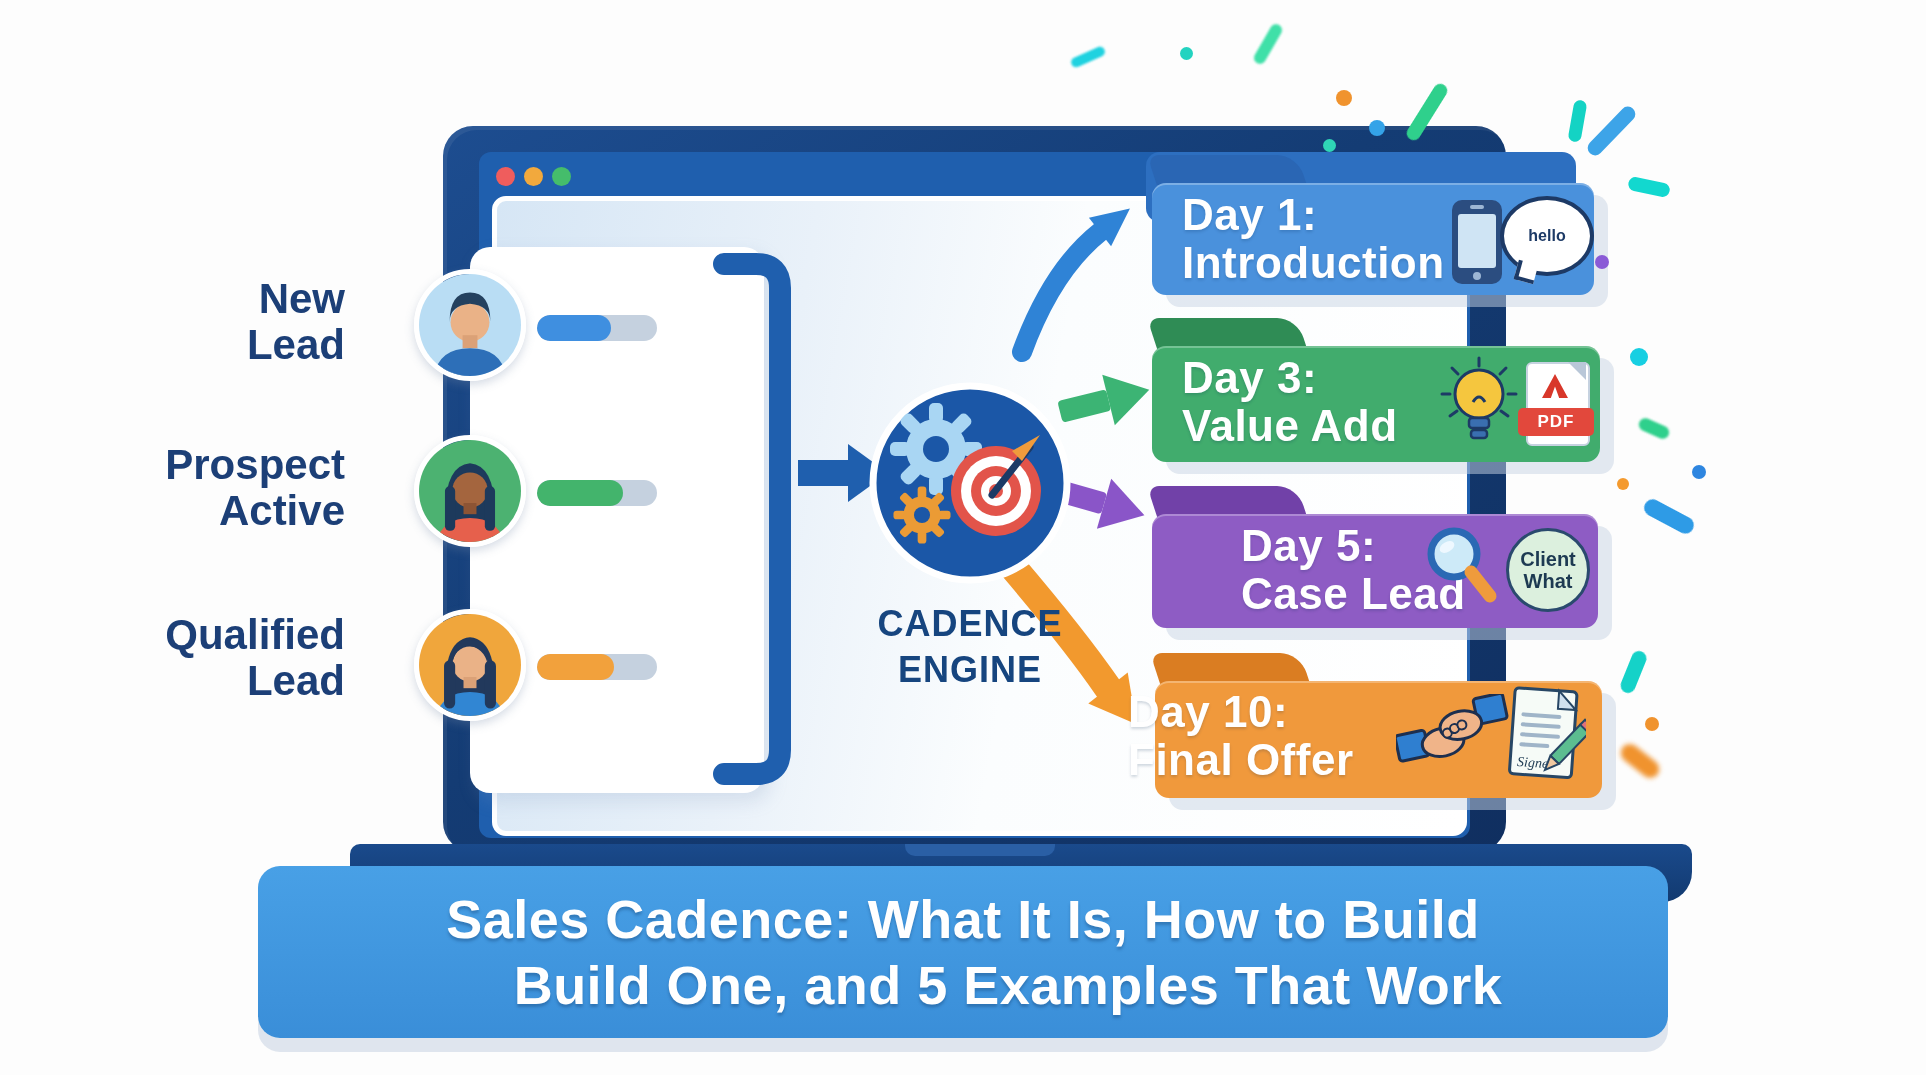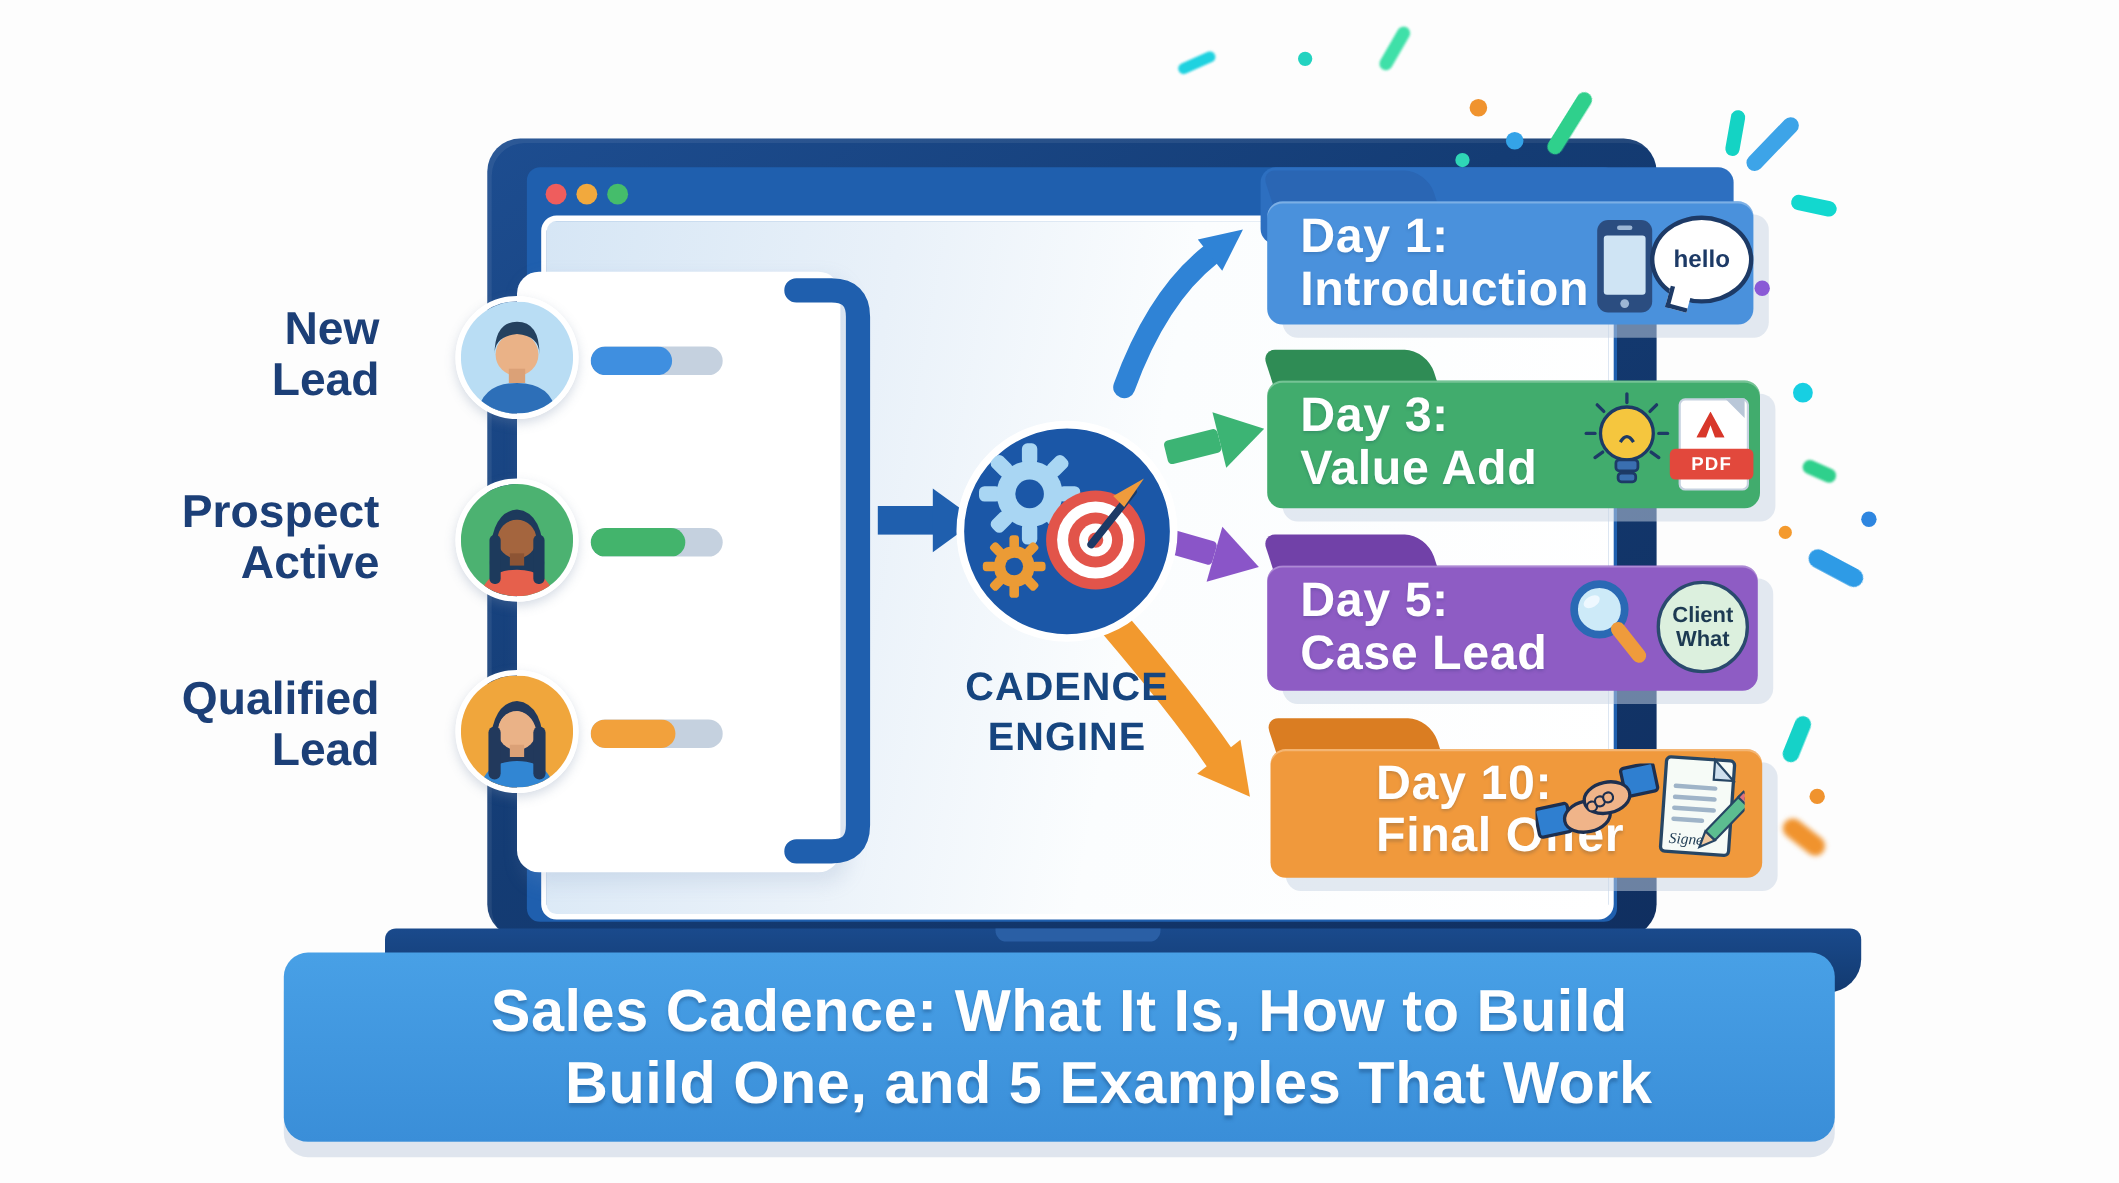--- a/index.html
+++ b/index.html
@@ -45,30 +45,30 @@
   .ft1{left:1162px;top:155px;} .ft2{left:1162px;top:318px;} .ft3{left:1162px;top:486px;} .ft4{left:1165px;top:653px;}
   .fback1{left:1146px;top:152px;width:430px;height:70px;border-radius:14px;background:#2d6fc0;z-index:7;}
   .fbar{position:absolute;border-radius:14px;z-index:9;
     box-shadow:14px 12px 0 rgba(200,212,227,.5),inset 0 2px 0 rgba(255,255,255,.28);}
   .fb1{left:1152px;top:183px;width:442px;height:112px;}
   .fb2{left:1152px;top:346px;width:448px;height:116px;}
   .fb3{left:1152px;top:514px;width:446px;height:114px;}
   .fb4{left:1155px;top:681px;width:447px;height:117px;}
   .ftitle{position:absolute;color:#fff;font-weight:700;font-size:44px;line-height:48px;letter-spacing:.5px;
     text-shadow:0 2px 3px rgba(0,40,80,.18);z-index:10;}
-  .t1{left:1182px;top:191px;} .t2{left:1182px;top:354px;} .t3{left:1182px;top:522px;} .t4{left:1251px;top:688px;}
+  .t1{left:1182px;top:191px;} .t2{left:1182px;top:354px;} .t3{left:1241px;top:522px;} .t4{left:1128px;top:688px;}
 
   
   .icon{z-index:10;}
   .phone{left:1452px;top:200px;width:50px;height:84px;background:#2b4d80;border-radius:10px;}
   .phone .scr{position:absolute;left:6px;top:14px;width:38px;height:54px;background:#cfe4f4;border-radius:3px;}
   .phone .spk{position:absolute;left:18px;top:5px;width:14px;height:4px;background:#9db6d4;border-radius:2px;}
   .phone .hm{position:absolute;left:21px;bottom:4px;width:8px;height:8px;background:#9db6d4;border-radius:50%;}
   .bubble{left:1500px;top:196px;width:94px;height:80px;background:#fff;border:4px solid #1d3a66;border-radius:50%;
-    box-sizing:border-box;text-align:center;font-weight:700;font-size:22px;color:#1d3a66;line-height:72px;}
+    box-sizing:border-box;text-align:center;font-weight:700;font-size:16px;color:#1d3a66;line-height:72px;}
   .bubble .tail{position:absolute;left:12px;bottom:-10px;width:16px;height:16px;background:#fff;
     border-left:4px solid #1d3a66;border-bottom:4px solid #1d3a66;transform:rotate(15deg);}
   .pdf{left:1518px;top:362px;width:76px;height:86px;}
   .pdf .page{position:absolute;left:8px;top:0;width:60px;height:80px;background:#fff;border:2px solid #c6d2e0;border-radius:6px;}
   .pdf .fold{position:absolute;right:8px;top:0;width:0;height:0;border-top:18px solid #b9c7d8;border-left:18px solid transparent;}
   .pdf .glyph{position:absolute;left:24px;top:12px;width:26px;height:24px;background:#d8372a;
     clip-path:polygon(50% 0,100% 100%,66% 100%,50% 52%,34% 100%,0 100%);}
   .pdf .band{position:absolute;left:0;top:46px;width:76px;height:28px;background:#e2483c;border-radius:5px;
     color:#fff;font-weight:700;font-size:17px;text-align:center;line-height:28px;letter-spacing:1px;}
   .clientlogo{left:1506px;top:528px;width:84px;height:84px;border-radius:50%;background:#dcf0de;border:3px solid #2a4a6e;

